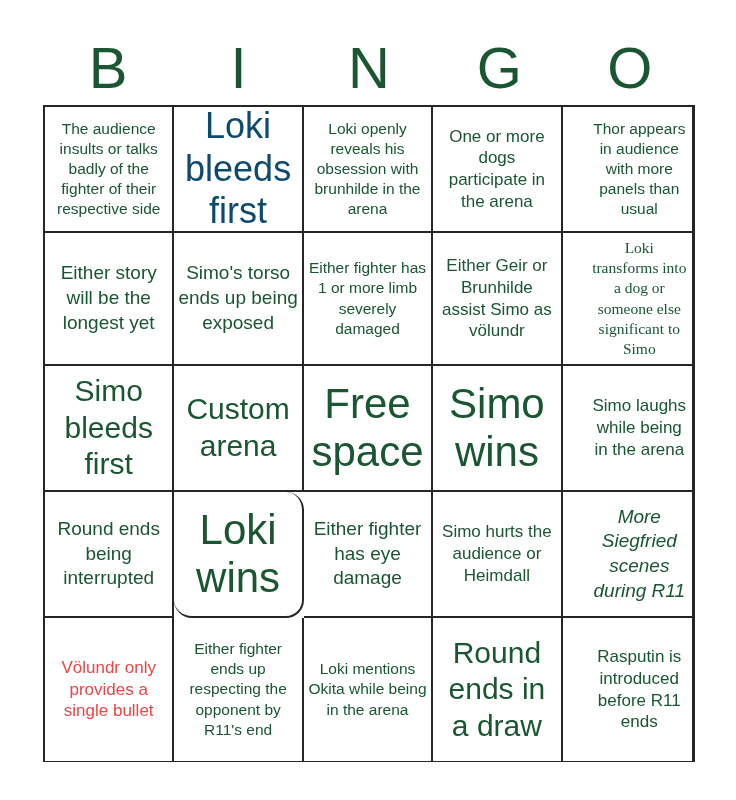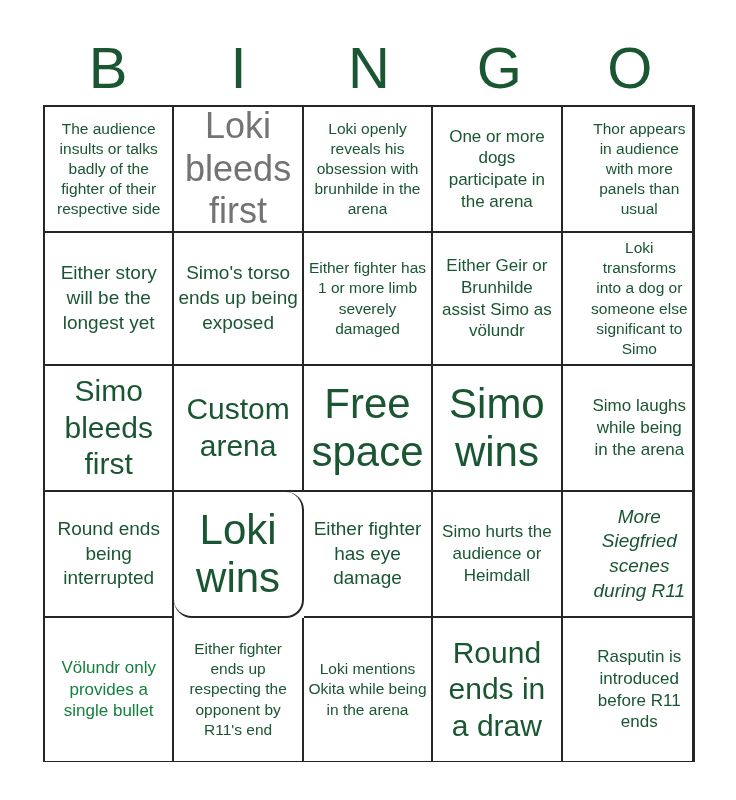--- a/index.html
+++ b/index.html
@@ -102,21 +102,21 @@
     <div class="header-letter" style="color: rgb(26, 86, 50);">N</div>
     <div class="header-letter" style="color: rgb(26, 86, 50);">G</div>
     <div class="header-letter" style="color: rgb(26, 86, 50);">O</div>
   </div>
 
   <div id="bingo-grid" style="border-color: rgb(38, 38, 38);">
     <div class="bingo-cell fs-xs" style="border-right-color: rgb(38, 38, 38); border-bottom-color: rgb(38, 38, 38);">
         <span class="cell-text" style="color: rgb(26, 86, 50);">The audience insults or talks badly of the fighter of their respective side</span>
       </div>
     <div class="bingo-cell fs-xxl" style="border-right-color: rgb(38, 38, 38); border-bottom-color: rgb(38, 38, 38);">
-        <span class="cell-text" style="color: #737373;">Loki bleeds first</span>
+        <span class="cell-text" style="color: #0c4a6e;">Loki bleeds first</span>
       </div>
     <div class="bingo-cell fs-xs" style="border-right-color: rgb(38, 38, 38); border-bottom-color: rgb(38, 38, 38);">
         <span class="cell-text" style="color: rgb(26, 86, 50);">Loki openly reveals his obsession with brunhilde in the arena</span>
       </div>
     <div class="bingo-cell fs-s" style="border-right-color: rgb(38, 38, 38); border-bottom-color: rgb(38, 38, 38);">
         <span class="cell-text" style="color: rgb(26, 86, 50);">One or more dogs participate in the arena</span>
       </div>
     <div class="bingo-cell fs-xs" style="border-right-color: rgb(38, 38, 38); border-bottom-color: rgb(38, 38, 38);">
         <span class="cell-text" style="color: rgb(26, 86, 50);">Thor appears in audience with more panels than usual</span>
       </div>
@@ -127,21 +127,21 @@
     <div class="bingo-cell fs-m" style="border-right-color: rgb(38, 38, 38); border-bottom-color: rgb(38, 38, 38);">
         <span class="cell-text" style="color: rgb(26, 86, 50);">Simo's torso ends up being exposed</span>
       </div>
     <div class="bingo-cell fs-xs" style="border-right-color: rgb(38, 38, 38); border-bottom-color: rgb(38, 38, 38);">
         <span class="cell-text" style="color: rgb(26, 86, 50);">Either fighter has 1 or more limb severely damaged</span>
       </div>
     <div class="bingo-cell fs-s" style="border-right-color: rgb(38, 38, 38); border-bottom-color: rgb(38, 38, 38);">
         <span class="cell-text" style="color: rgb(26, 86, 50);">Either Geir or Brunhilde assist Simo as völundr</span>
       </div>
     <div class="bingo-cell fs-xs" style="border-right-color: rgb(38, 38, 38); border-bottom-color: rgb(38, 38, 38);">
-        <span class="cell-text" style="color: rgb(26, 86, 50);">Loki transforms into a dog or someone else significant to Simo</span>
+        <span class="cell-text" style="color: rgb(26, 86, 50); font-family: Liberation Serif, serif;">Loki transforms into a dog or someone else significant to Simo</span>
       </div>
 
     <div class="bingo-cell fs-xl" style="border-right-color: rgb(38, 38, 38); border-bottom-color: rgb(38, 38, 38);">
         <span class="cell-text" style="color: rgb(26, 86, 50);">Simo bleeds first</span>
       </div>
     <div class="bingo-cell fs-xl" style="border-right-color: rgb(38, 38, 38); border-bottom-color: rgb(38, 38, 38);">
         <span class="cell-text" style="color: rgb(26, 86, 50);">Custom arena</span>
       </div>
     <div class="bingo-cell fs-xxxl" style="border-right-color: rgb(38, 38, 38); border-bottom-color: rgb(38, 38, 38);">
         <span class="cell-text" style="color: rgb(26, 86, 50);">Free space</span>
@@ -163,21 +163,21 @@
         <span class="cell-text" style="color: rgb(26, 86, 50);">Either fighter has eye damage</span>
       </div>
     <div class="bingo-cell fs-s" style="border-right-color: rgb(38, 38, 38); border-bottom-color: rgb(38, 38, 38);">
         <span class="cell-text" style="color: rgb(26, 86, 50);">Simo hurts the audience or Heimdall</span>
       </div>
     <div class="bingo-cell fs-m" style="border-right-color: rgb(38, 38, 38); border-bottom-color: rgb(38, 38, 38); font-style: italic;">
         <span class="cell-text" style="color: rgb(26, 86, 50);">More Siegfried scenes during R11</span>
       </div>
 
     <div class="bingo-cell fs-s" style="border-right-color: rgb(38, 38, 38); border-bottom-color: rgb(38, 38, 38);">
-        <span class="cell-text" style="color: #15803d;">Völundr only provides a single bullet</span>
+        <span class="cell-text" style="color: #ef4444;">Völundr only provides a single bullet</span>
       </div>
     <div class="bingo-cell fs-xs" style="border-right-color: rgb(38, 38, 38); border-bottom-color: rgb(38, 38, 38);">
         <span class="cell-text" style="color: rgb(26, 86, 50);">Either fighter ends up respecting the opponent by R11's end</span>
       </div>
     <div class="bingo-cell fs-xs" style="border-right-color: rgb(38, 38, 38); border-bottom-color: rgb(38, 38, 38);">
         <span class="cell-text" style="color: rgb(26, 86, 50);">Loki mentions Okita while being in the arena</span>
       </div>
     <div class="bingo-cell fs-xl" style="border-right-color: rgb(38, 38, 38); border-bottom-color: rgb(38, 38, 38);">
         <span class="cell-text" style="color: rgb(26, 86, 50);">Round ends in a draw</span>
       </div>

